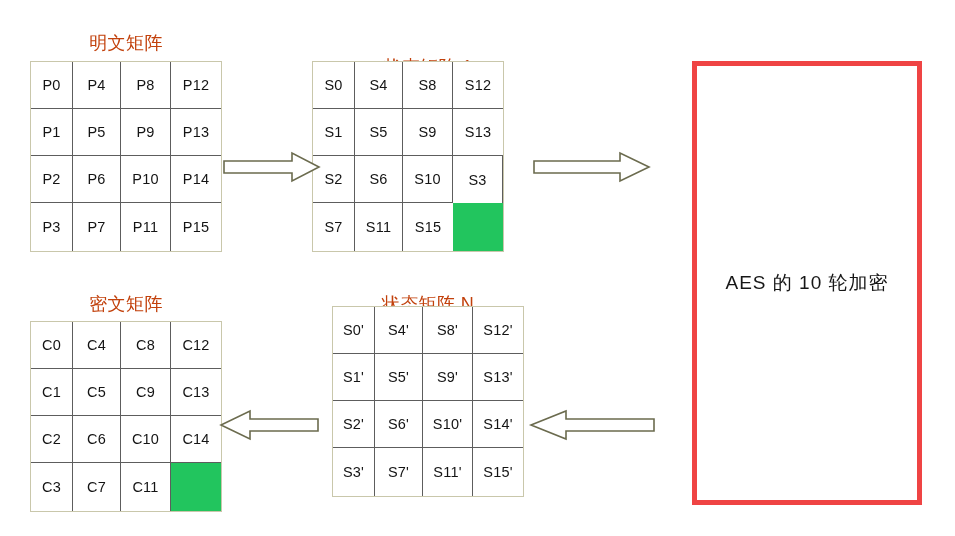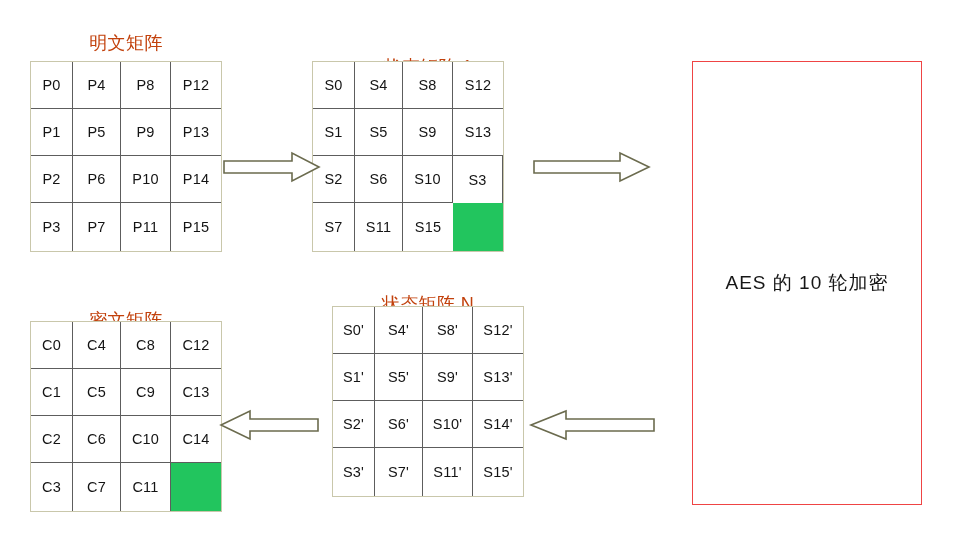--- a/index.html
+++ b/index.html
@@ -58,32 +58,32 @@
   .matrix .cell.lastrow { border-bottom: none; }
 
   
   #matrix-plaintext     { left: 30px;  top: 61px;  }
   #matrix-state1        { left: 312px; top: 61px;  }
   #matrix-ciphertext    { left: 30px;  top: 321px; }
   #matrix-stateN        { left: 332px; top: 306px; }
 
   #title-plaintext   { left: 30px;  top: 31px;  width: 192px; }
   #title-state1      { left: 332px; top: 31px;  width: 192px; margin-top: 24px; }
-  #title-ciphertext  { left: 30px;  top: 292px; width: 192px; margin-top: 16px; }
+  #title-ciphertext  { left: 30px;  top: 292px; width: 192px; }
   #title-stateN      { left: 332px; top: 292px; width: 192px; }
 
   
   #aes-box {
     position: absolute;
     left: 692px;
     top: 61px;
     width: 230px;
     height: 444px;
     box-sizing: border-box;
-    border: 1px solid #ef4444;
+    border: 5px solid #ef4444;
     background: #ffffff;
     display: flex;
     align-items: center;
     justify-content: center;
   }
   #aes-box .aes-label {
     font-size: 19px;
     color: #161616;
     letter-spacing: 1px;
     white-space: nowrap;

